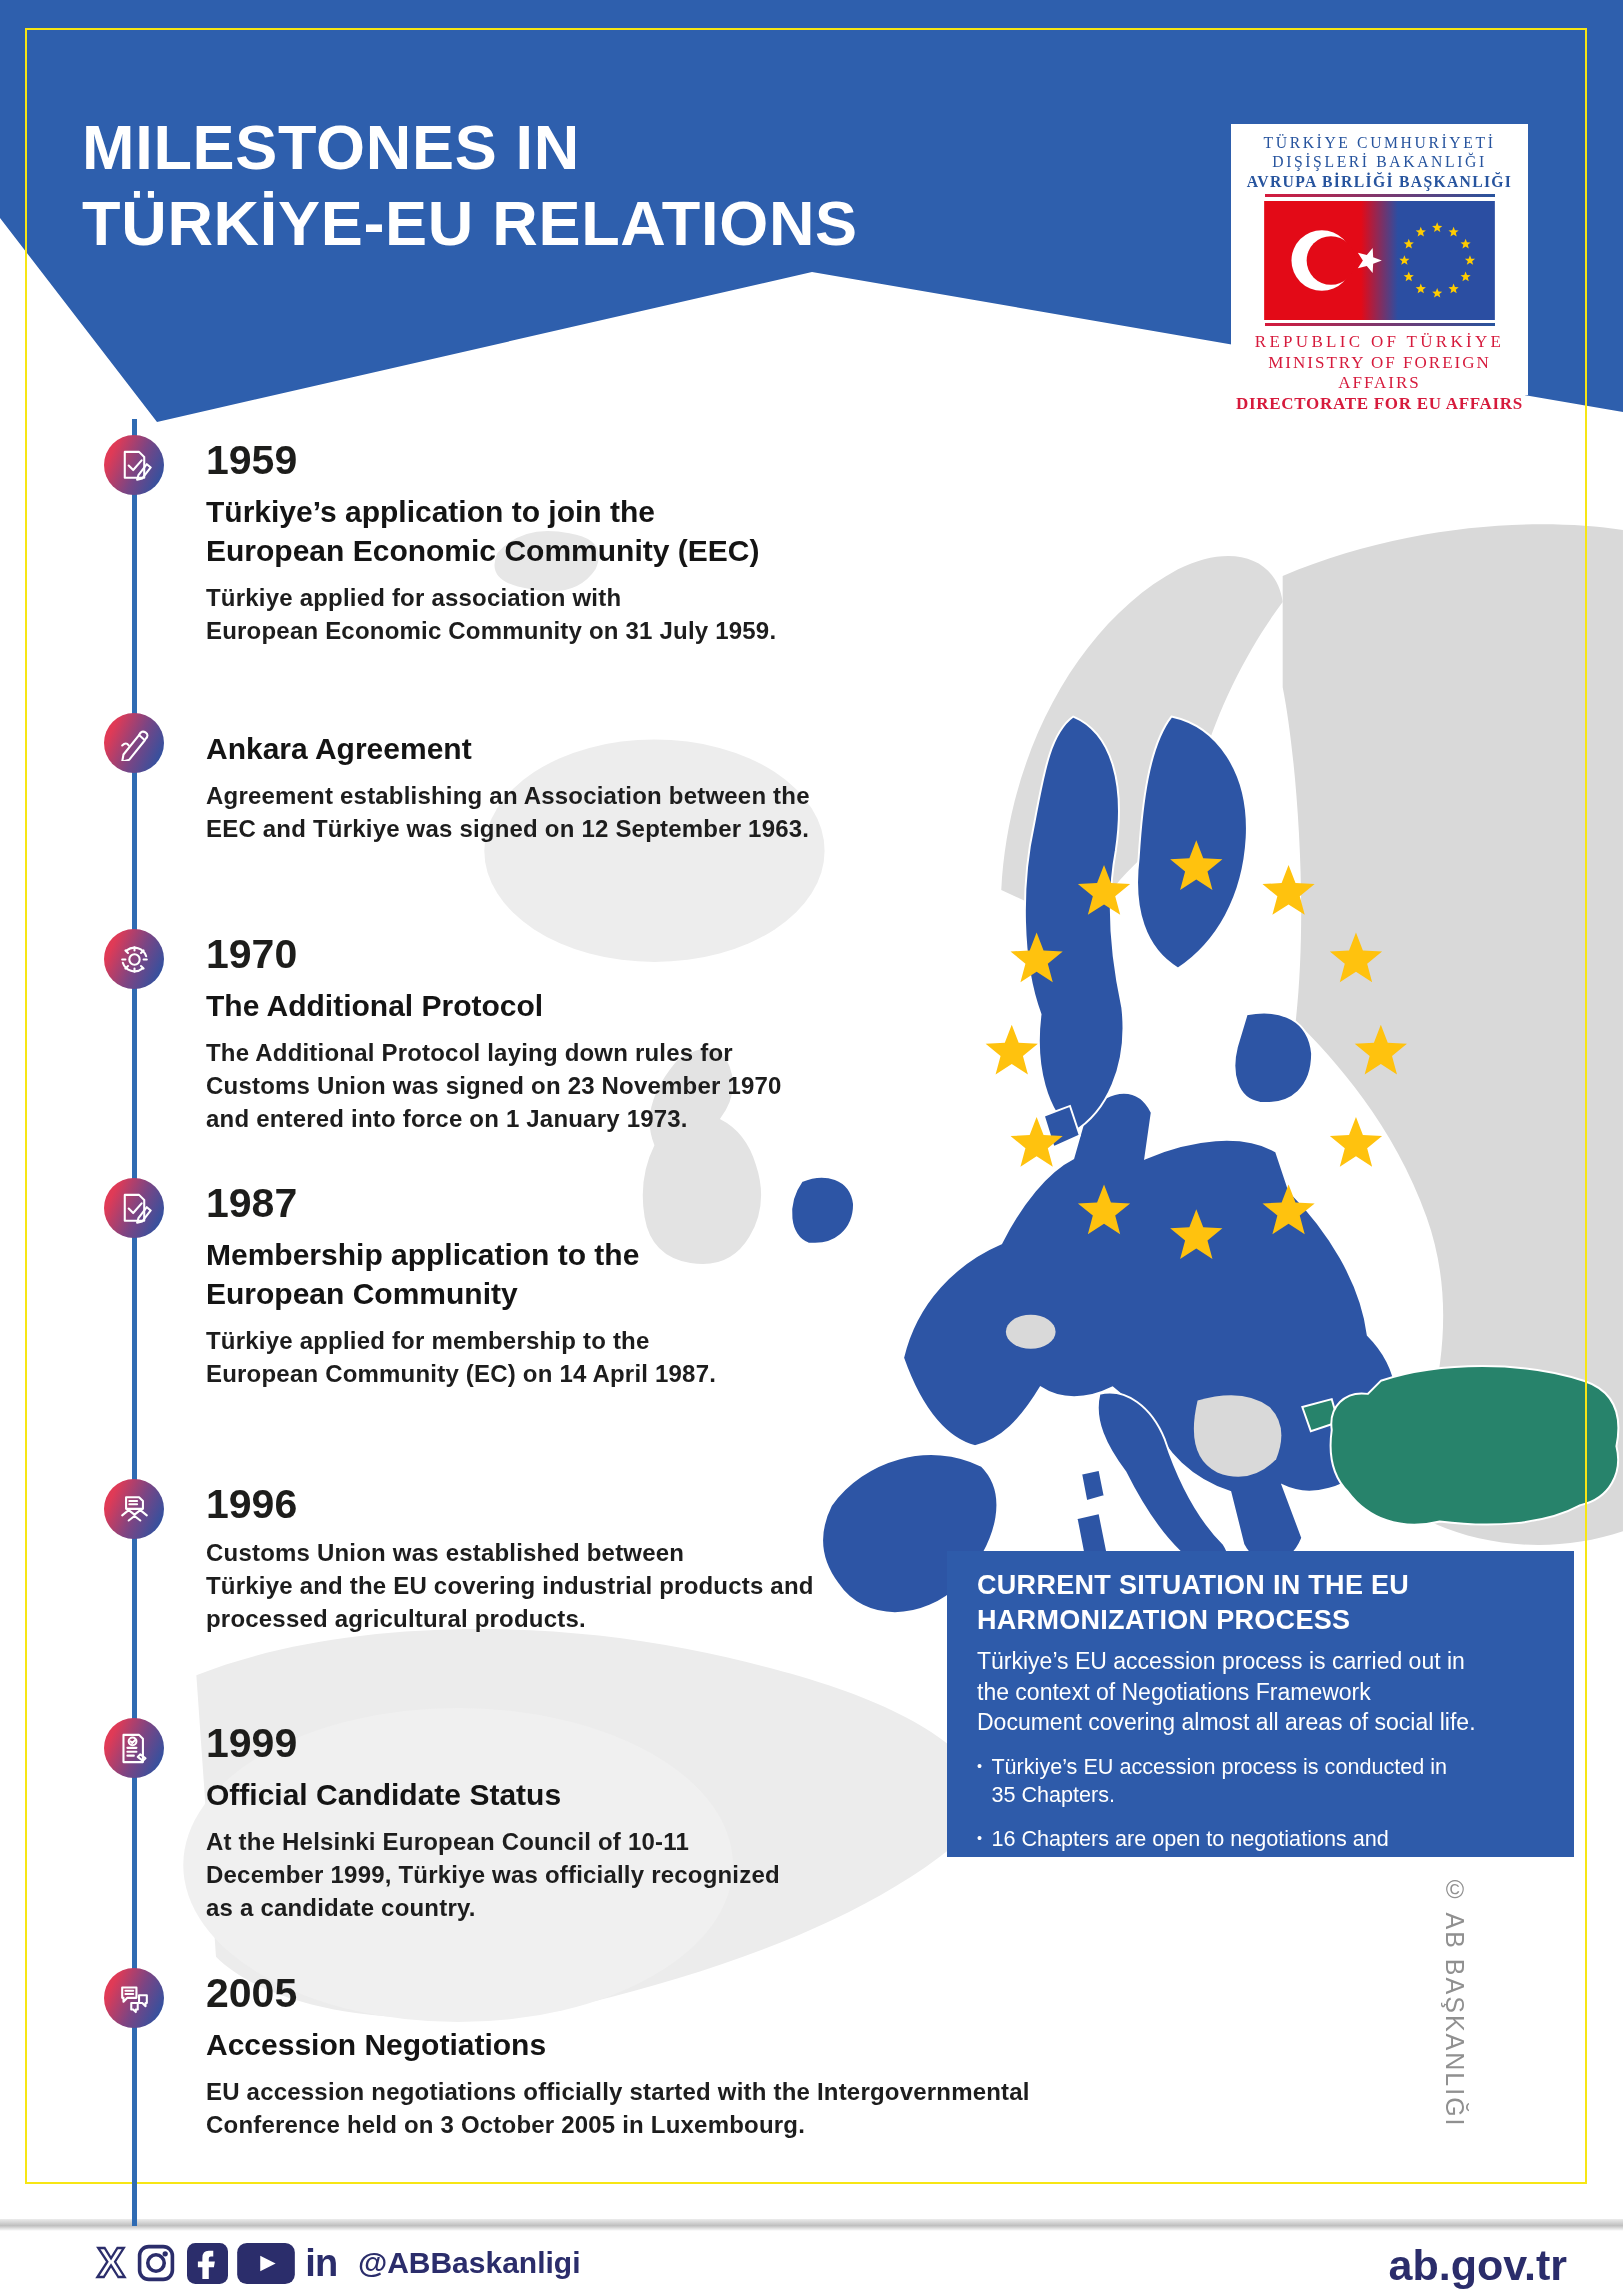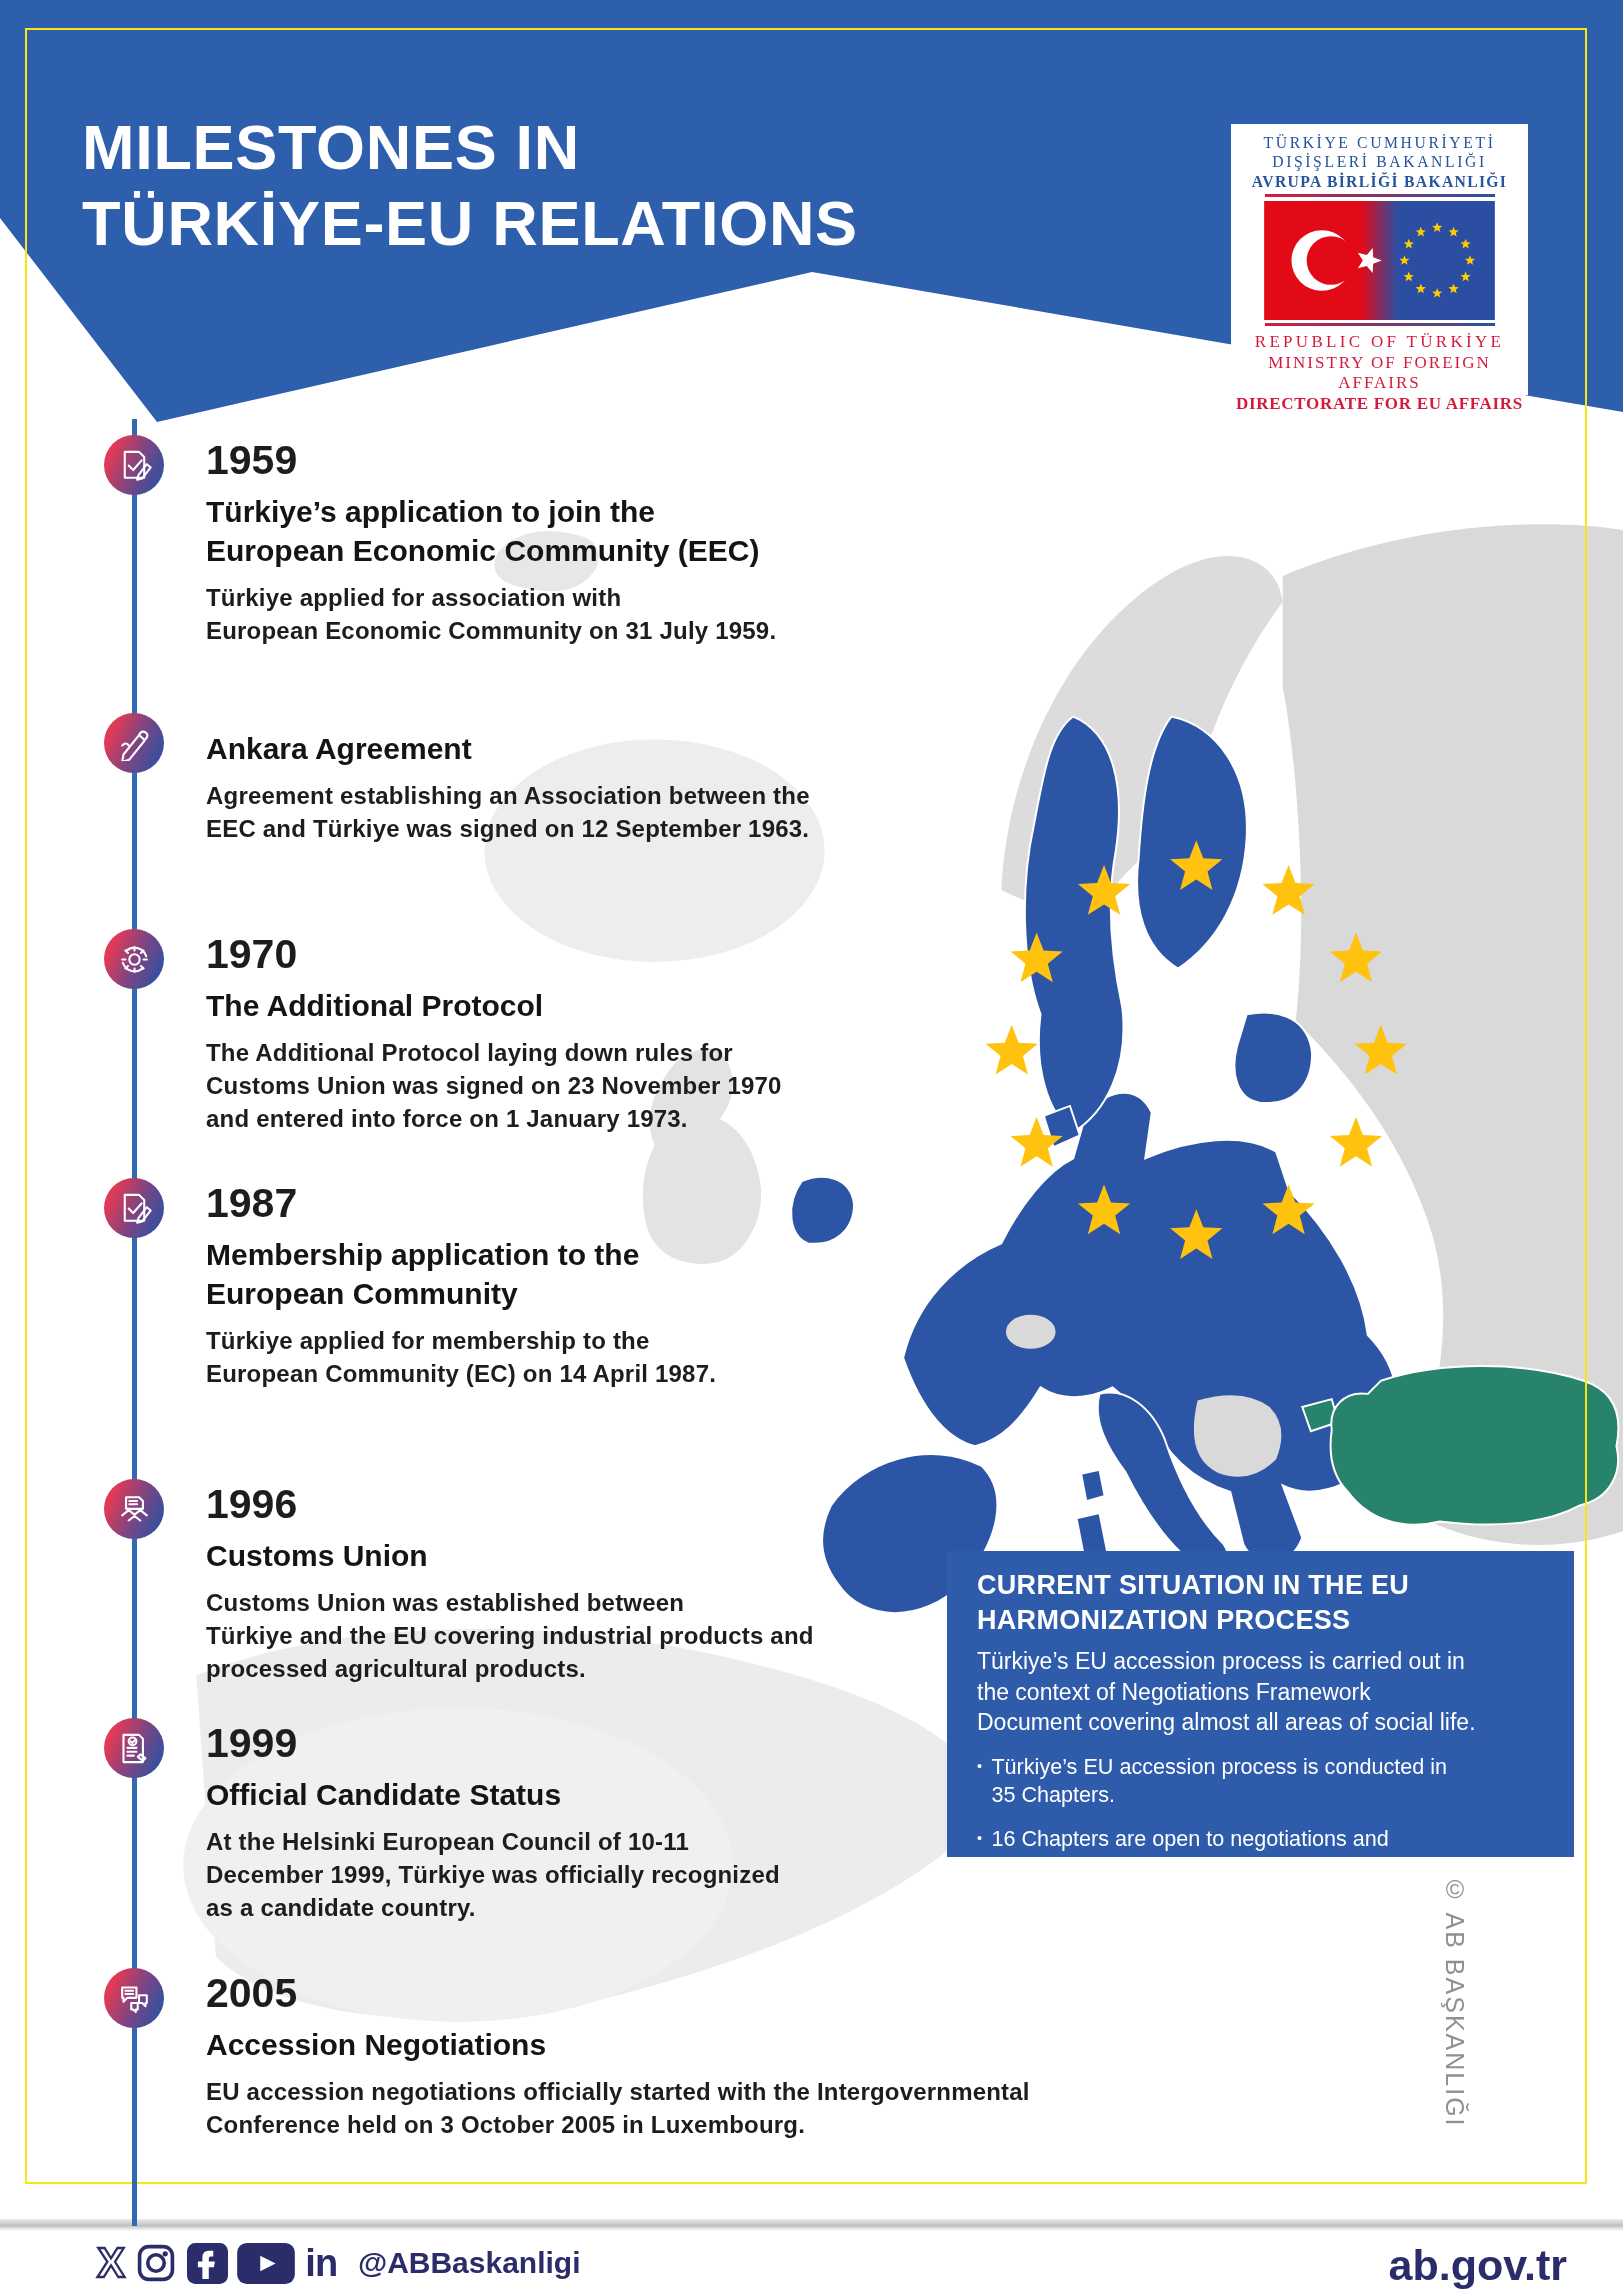--- a/index.html
+++ b/index.html
@@ -126,21 +126,21 @@
       </g>
   </svg>
 
   <div id="header-shape" class="abs"></div>
   <div id="page-title" class="abs pre">MILESTONES IN
 TÜRKİYE-EU RELATIONS</div>
 
   <div id="logo-box" class="abs">
     <div class="logo-tr">TÜRKİYE CUMHURİYETİ</div>
     <div class="logo-tr">DIŞİŞLERİ BAKANLIĞI</div>
-    <div class="logo-tr bold">AVRUPA BİRLİĞİ BAKANLIĞI</div>
+    <div class="logo-tr bold">AVRUPA BİRLİĞİ BAŞKANLIĞI</div>
     <div class="logo-rule"></div>
     <svg id="flag-svg" width="233" height="119" viewBox="0 0 380 196">
       <defs>
         <linearGradient id="flag-grad" x1="0" x2="1" y1="0" y2="0">
           <stop offset="0" stop-color="#E30A17"></stop>
             <stop offset="0.42" stop-color="#E30A17"></stop>
           <stop offset="0.58" stop-color="#2B4EA2"></stop>
             <stop offset="1" stop-color="#2B4EA2"></stop>
         </linearGradient>
       </defs>
@@ -248,21 +248,20 @@
   </div>
   <div class="entry abs" style="top:1183px">
     <div class="year">1987</div>
     <div class="title pre">Membership application to the
 European Community</div>
     <div class="body pre">Türkiye applied for membership to the
 European Community (EC) on 14 April 1987.</div>
   </div>
   <div class="entry abs" style="top:1484px">
     <div class="year">1996</div>
-    <div class="title pre">Customs Union</div>
     <div class="body pre">Customs Union was established between
 Türkiye and the EU covering industrial products and
 processed agricultural products.</div>
   </div>
   <div class="entry abs" style="top:1723px">
     <div class="year">1999</div>
     <div class="title pre">Official Candidate Status</div>
     <div class="body pre">At the Helsinki European Council of 10-11
 December 1999, Türkiye was officially recognized
 as a candidate country.</div>

